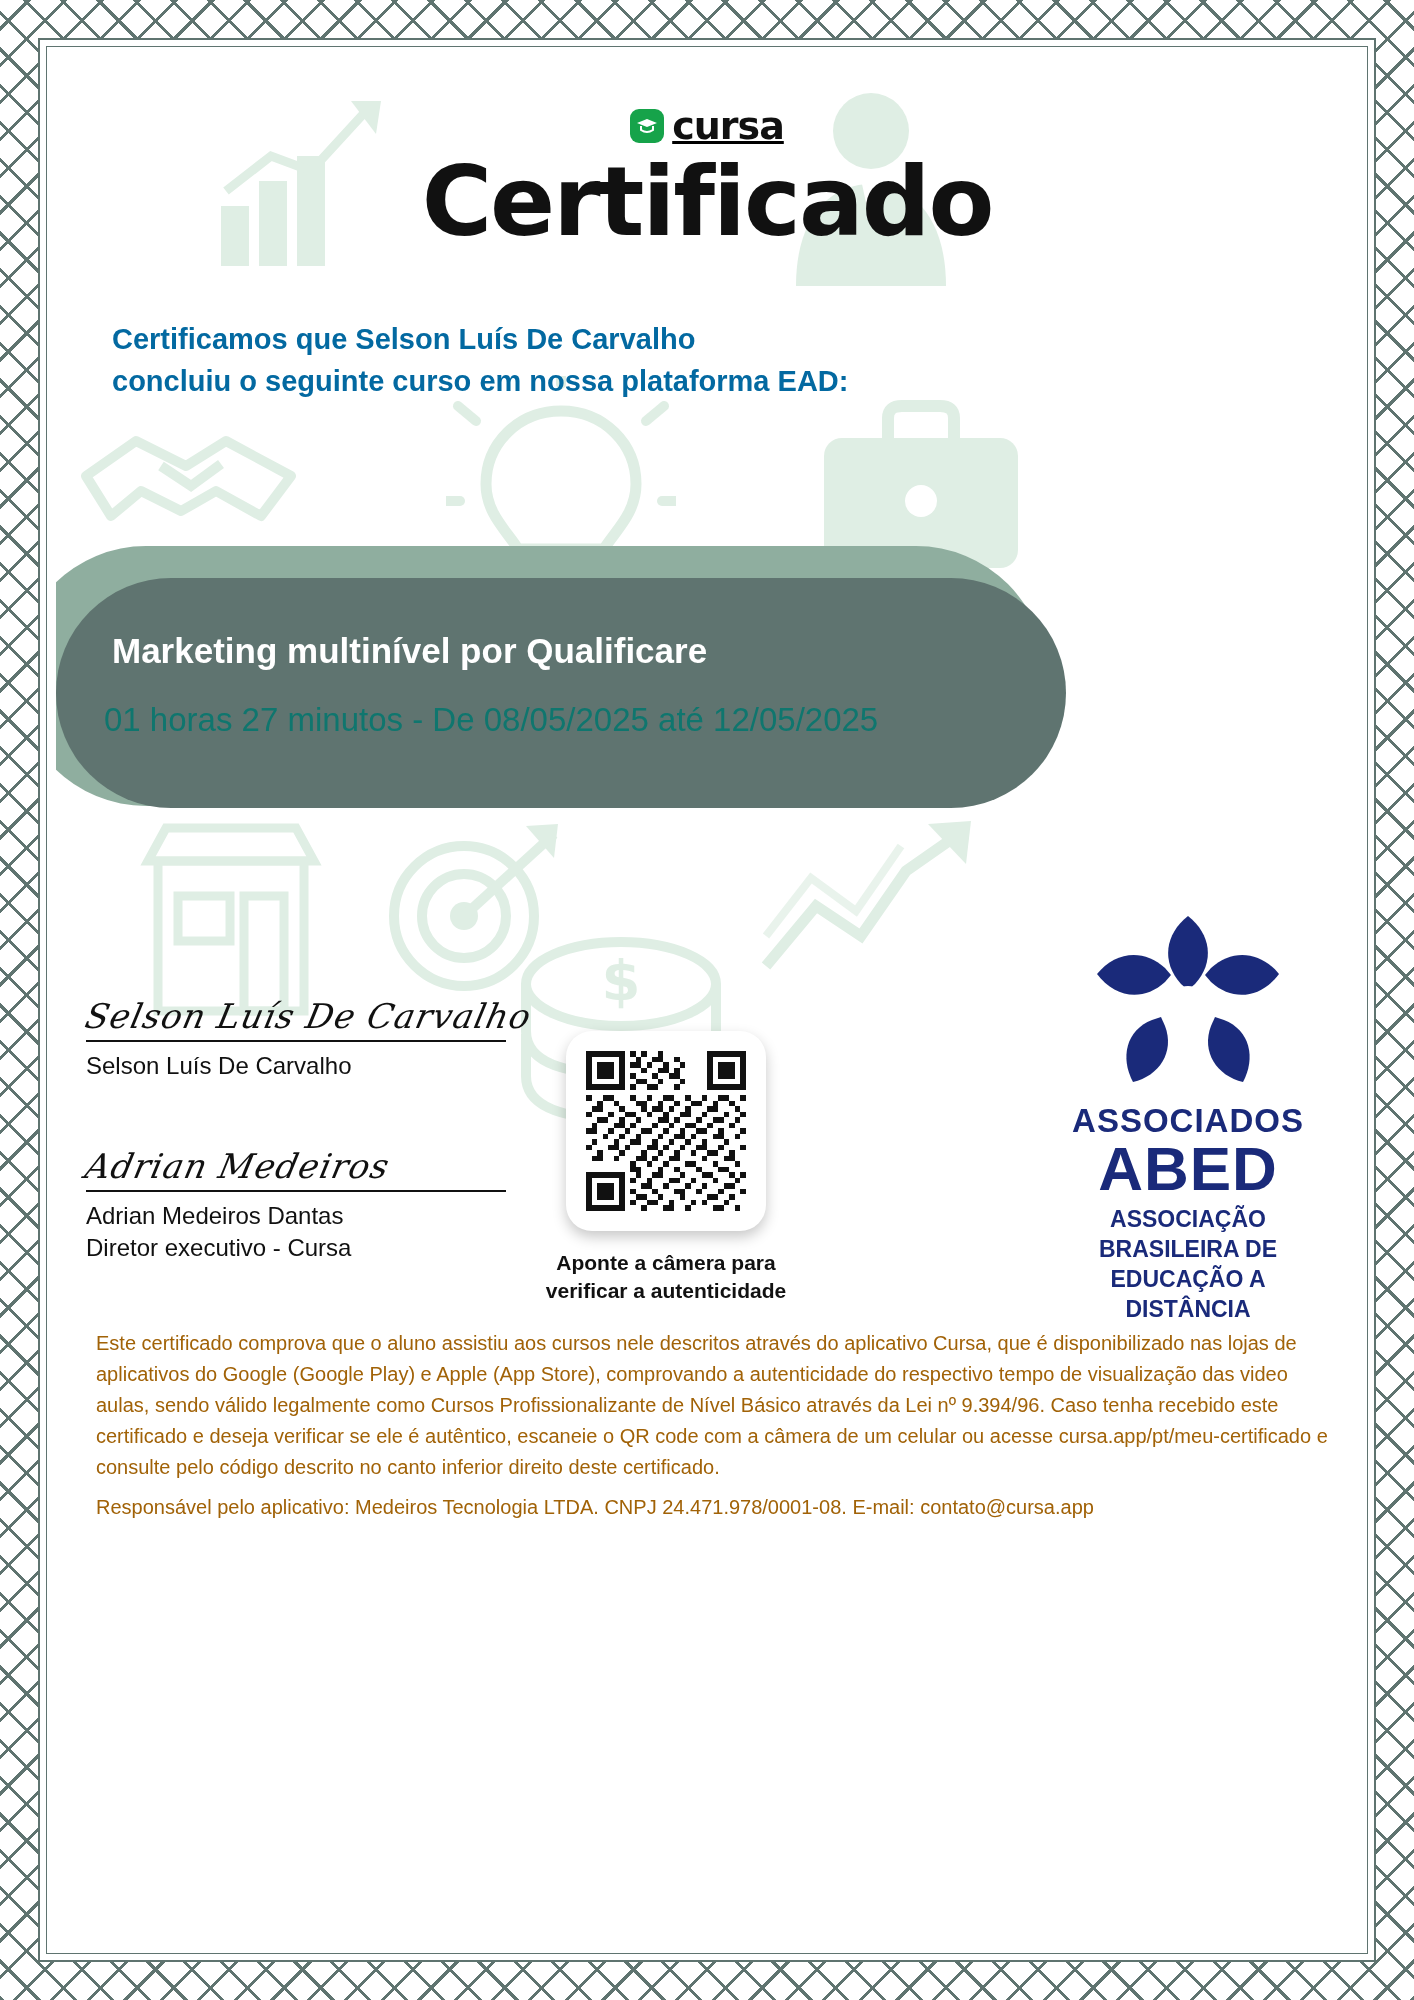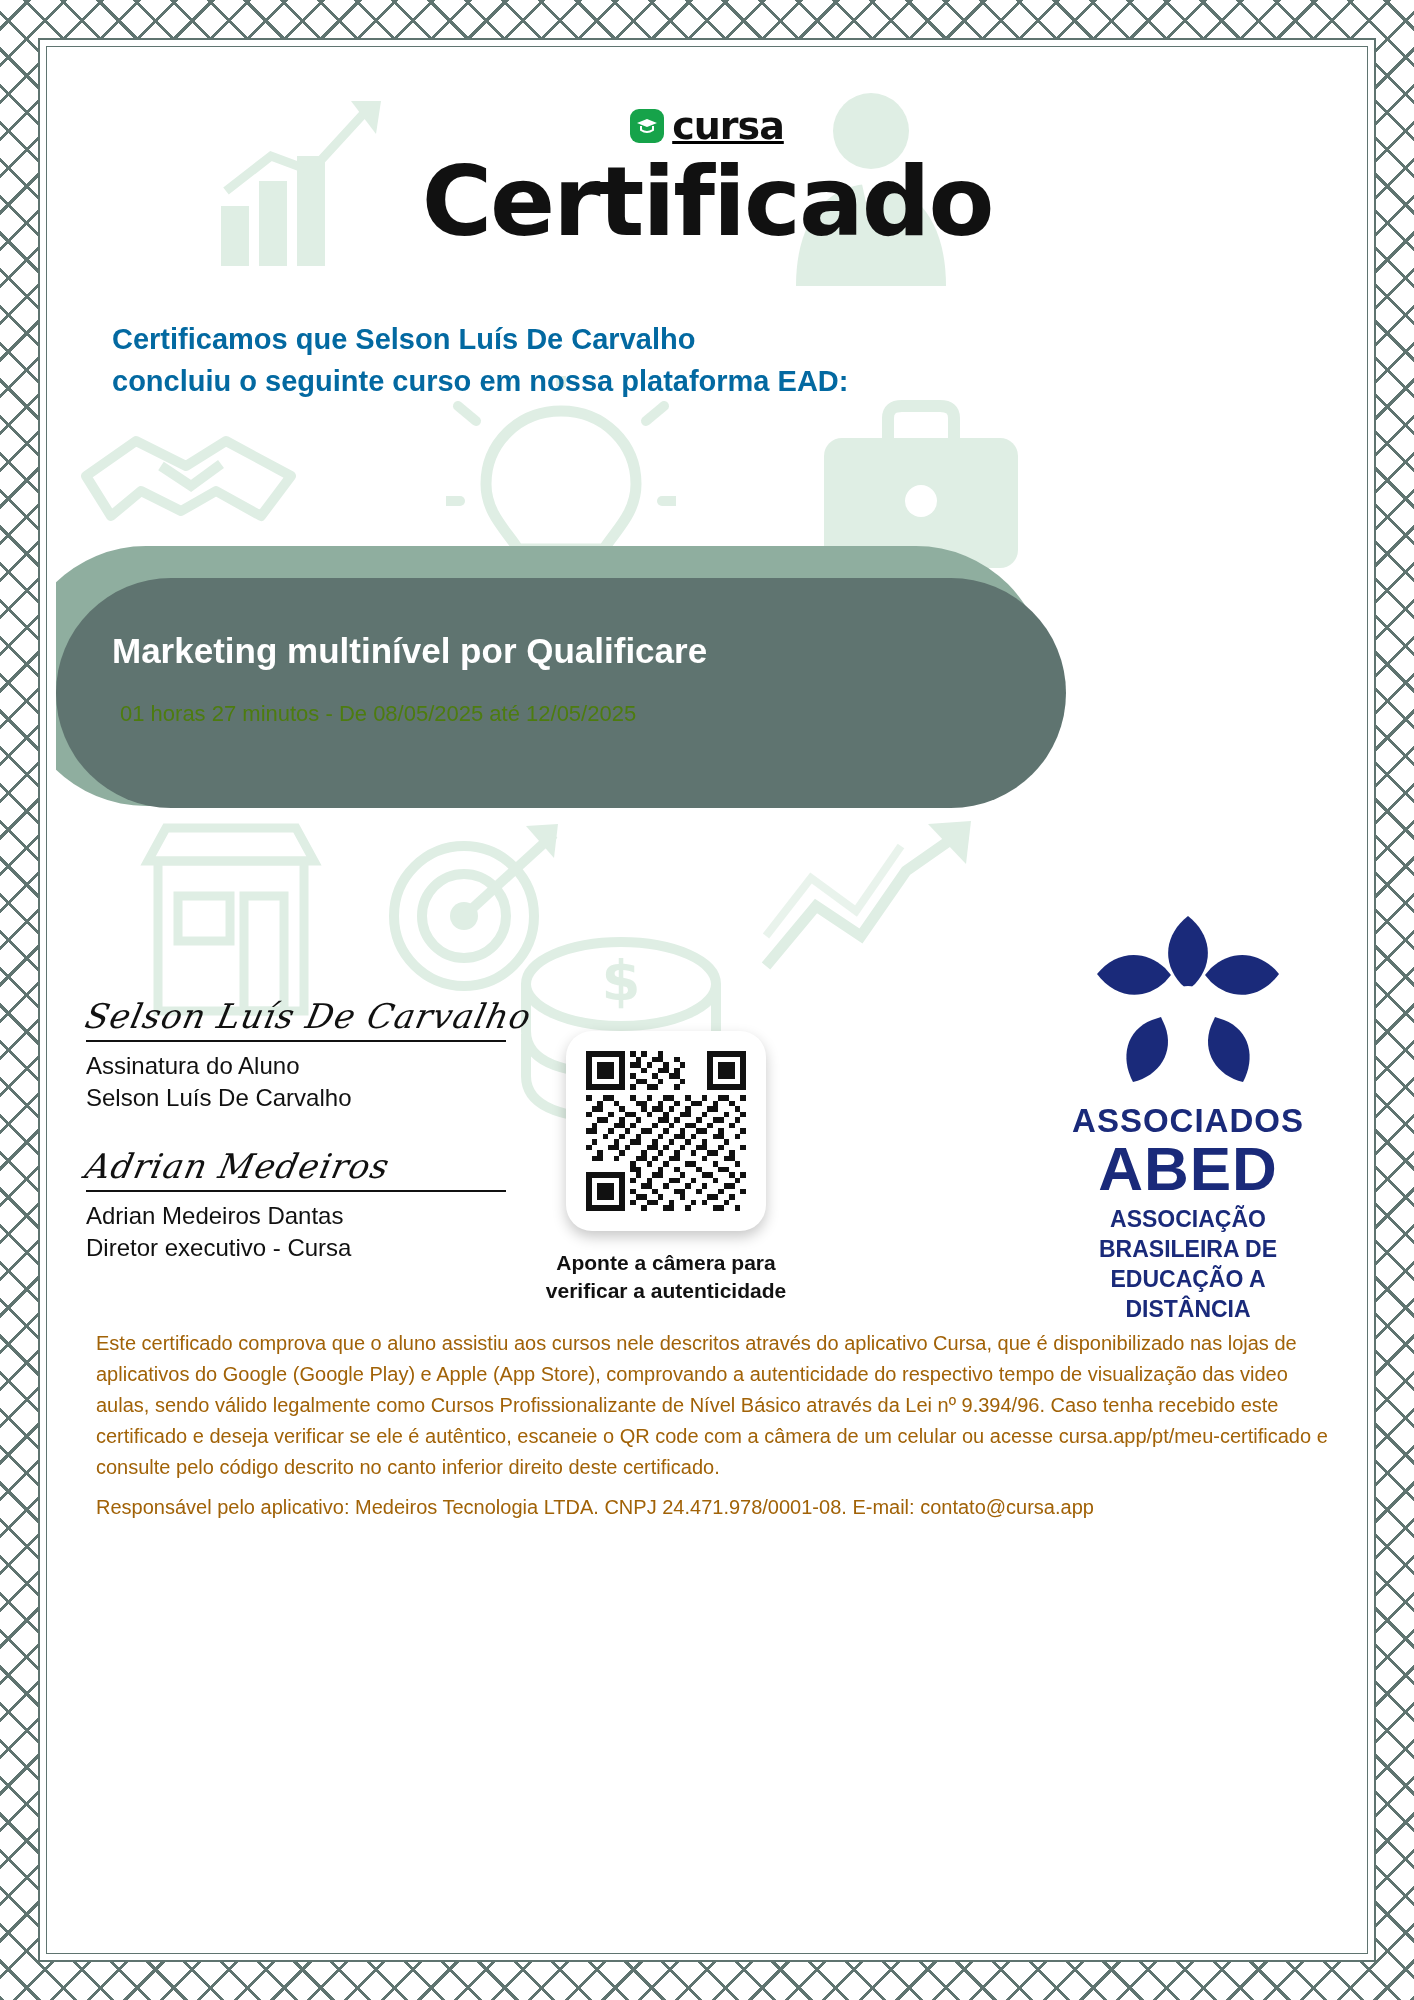--- a/index.html
+++ b/index.html
@@ -142,24 +142,24 @@
   .course-name {
     position: absolute;
     left: 56px;
     top: 575px;
     font-size: 35px;
     font-weight: bold;
     color: #ffffff;
   }
   .course-period {
     position: absolute;
-    left: 64px;
+    left: 48px;
     top: 645px;
-    font-size: 22px;
-    color: #4d7c0f;
+    font-size: 33px;
+    color: #0f766e;
   }
 
   
   .sig-block { position: absolute; }
   .sig-1 { left: 30px; top: 940px; }
   .sig-2 { left: 30px; top: 1090px; }
   .sig-script {
     font-family: "DejaVu Serif", serif;
     font-style: italic;
     font-size: 34px;
@@ -342,21 +342,20 @@
 
   <div class="course-blob-outer"></div>
   <div class="course-blob-inner"></div>
   <div class="course-name">Marketing multinível por Qualificare</div>
   <div class="course-period">01 horas 27 minutos - De 08/05/2025 até 12/05/2025</div>
 
   <div class="sig-block sig-1">
     <div class="sig-script">Selson Luís  De Carvalho</div>
     <div class="sig-line"></div>
     <div class="sig-caption">
-      <div>Assinatura do Aluno</div>
       <div>Selson Luís  De Carvalho</div>
     </div>
   </div>
 
   <div class="sig-block sig-2">
     <div class="sig-script">Adrian Medeiros</div>
     <div class="sig-line"></div>
     <div class="sig-caption">
       <div>Adrian Medeiros Dantas</div>
       <div>Diretor executivo - Cursa</div>

